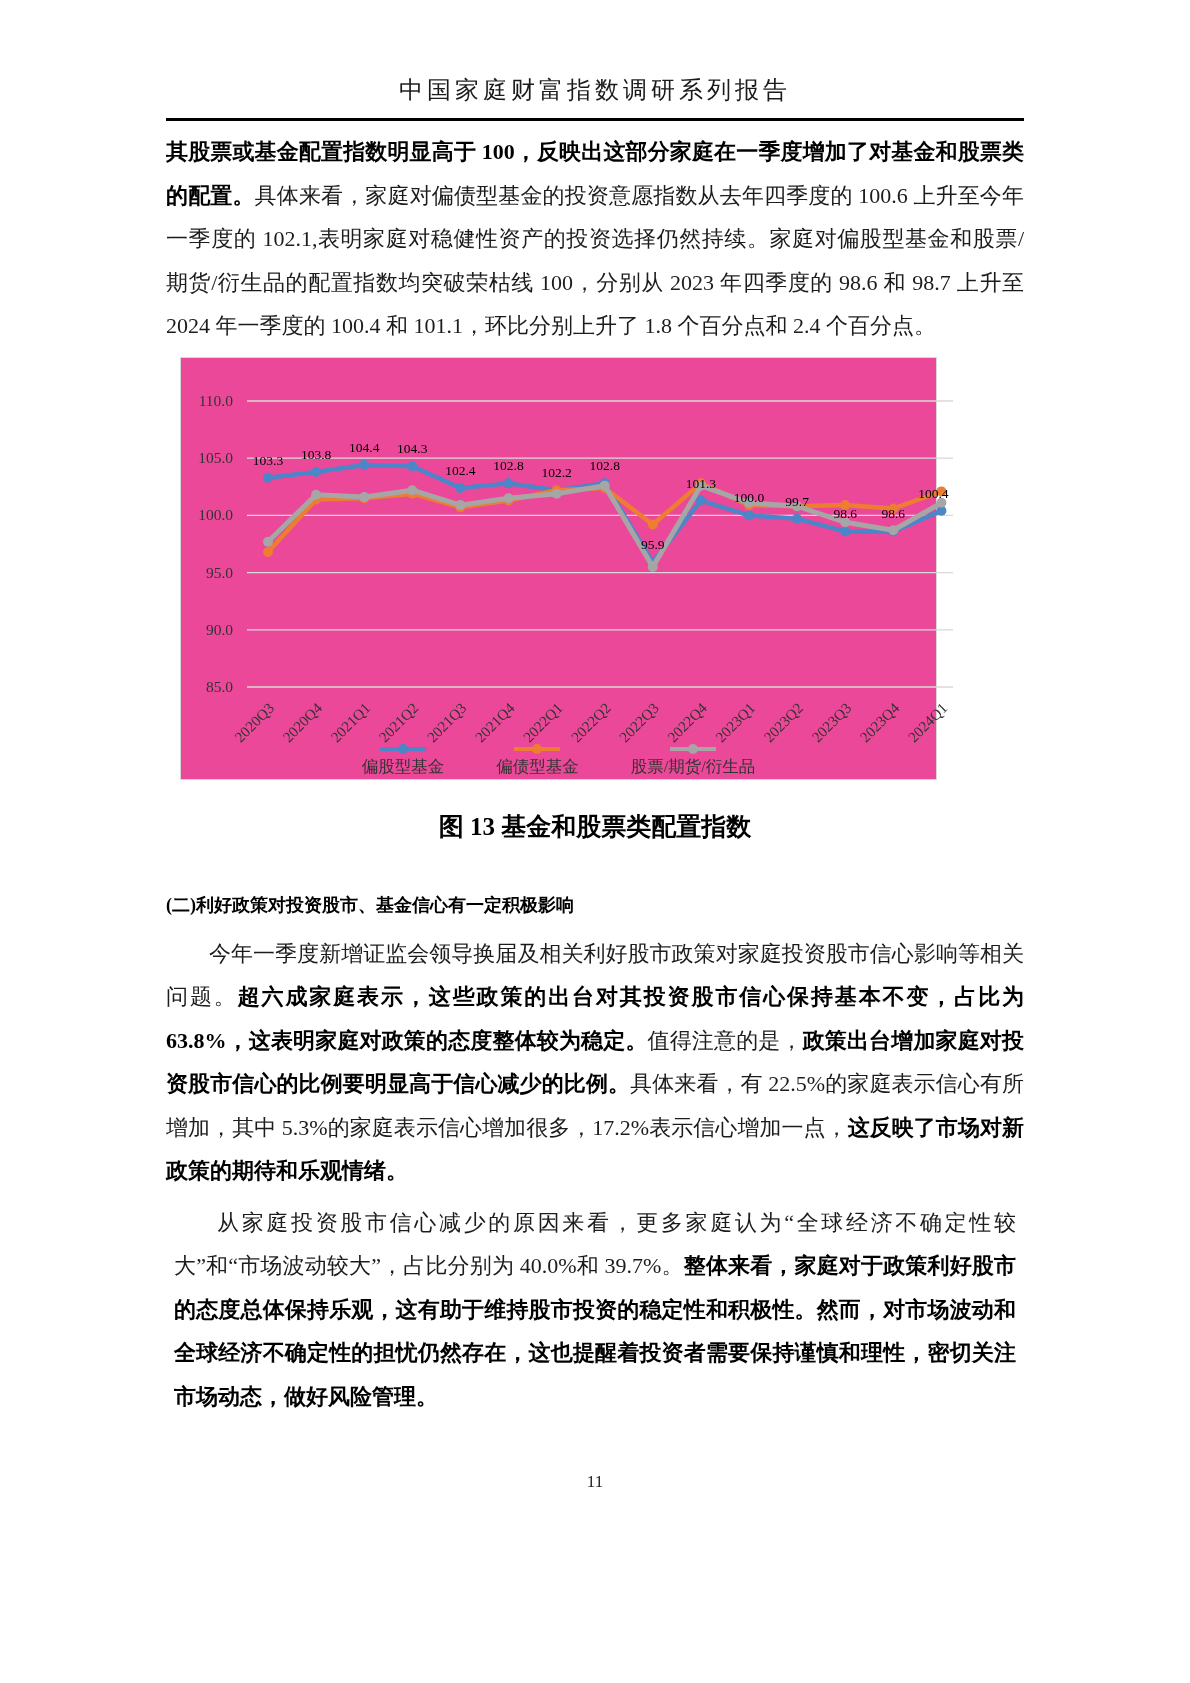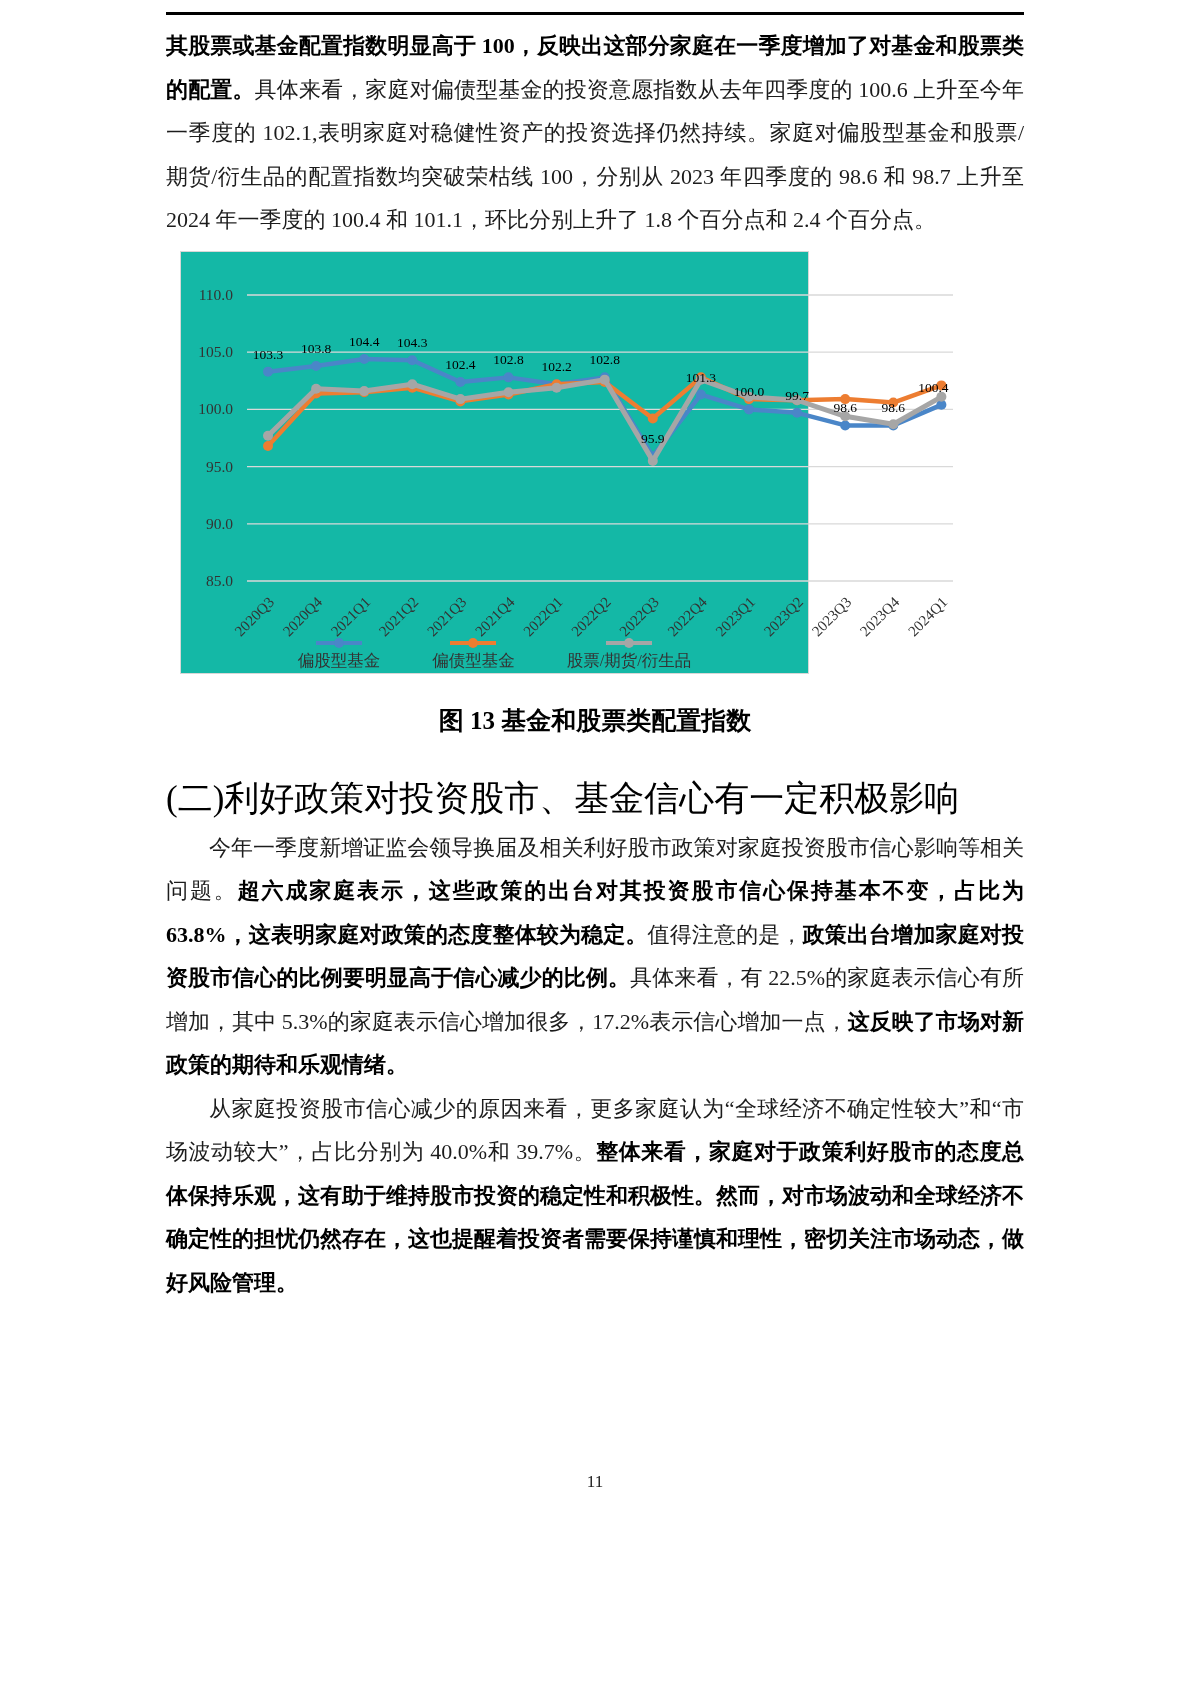--- a/index.html
+++ b/index.html
@@ -15,48 +15,49 @@
   .header-rule{margin-top:12px;height:3px;background:#000;}
   .body-par{
     margin:0;font-size:22px;line-height:43.5px;text-align:justify;
     color:#1c1c1c;
   }
   .p1{margin-top:9px;}
   .indent{text-indent:43px;}
   .b{font-weight:700;color:#000;}
   .r{font-weight:400;}
   .chart-box{
-    margin-left:14px;margin-top:9px;width:629px;height:423px;
-    border:1px solid #d7d7d7;box-sizing:border-box;background:#14b8a6;
+    margin-left:14px;margin-top:9px;width:757px;height:423px;
+    border:1px solid #d7d7d7;box-sizing:border-box;background:#ec4899;
   }
   .chart-svg-wrap{width:781px;height:392px;}
   .chart-legend{
     display:flex;justify-content:center;gap:52px;align-items:center;height:26px;
     font-size:16.5px;color:#333;
   }
   .legend-item{display:flex;align-items:center;gap:5px;flex-direction:column;}
   .lgline{position:relative;display:inline-block;width:46px;height:4px;}
   .lgdot{position:absolute;left:18px;top:-3px;width:10px;height:10px;border-radius:50%;}
   .fig-caption{
     text-align:center;font-size:25px;font-weight:700;color:#000;margin-top:30px;
   }
   .section-heading{
-    font-size:35px;font-weight:400;color:#000;margin:42px 0 7px 0;line-height:40px;
+    font-size:18px;font-weight:700;color:#000;margin:42px 0 7px 0;line-height:40px;
   }
   .page-number{
     position:absolute;left:0;right:0;top:1472px;text-align:center;
     font-size:17px;color:#222;
   }
   svg text{font-family:"Liberation Serif","DejaVu Serif",serif;}
 </style>
 </head>
 <body>
 
 <div class="page">
 
+  <div class="header-title">中国家庭财富指数调研系列报告</div>
   <div class="header-rule"></div>
 
   <p class="body-par p1"><span class="b">其股票或基金配置指数明显高于 100，反映出这部分家庭在一季度增加了对基金和股票类的配置。</span><span class="r">具体来看，家庭对偏债型基金的投资意愿指数从去年四季度的 100.6 上升至今年一季度的 102.1,表明家庭对稳健性资产的投资选择仍然持续。家庭对偏股型基金和股票/期货/衍生品的配置指数均突破荣枯线 100，分别从 2023 年四季度的 98.6 和 98.7 上升至 2024 年一季度的 100.4 和 101.1，环比分别上升了 1.8 个百分点和 2.4 个百分点。</span></p>
 
   <figure style="margin:0">
     <div class="chart-box">
       <div class="chart-svg-wrap">
         <svg id="chart-svg" width="781" height="392">
             <g>
               <line x1="66" x2="772" y1="43.000000000000014" y2="43.000000000000014" stroke="#d9d9d9" stroke-width="1.3"></line>
@@ -182,16 +183,16 @@
             <span>股票/期货/衍生品</span>
           </span>
         </div>
     </div>
     <figcaption class="fig-caption">图 13 基金和股票类配置指数</figcaption>
   </figure>
 
   <h2 class="section-heading">(二)利好政策对投资股市、基金信心有一定积极影响</h2>
 
   <p class="body-par indent"><span class="r">今年一季度新增证监会领导换届及相关利好股市政策对家庭投资股市信心影响等相关问题。</span><span class="b">超六成家庭表示，这些政策的出台对其投资股市信心保持基本不变，占比为 63.8%，这表明家庭对政策的态度整体较为稳定。</span><span class="r">值得注意的是，</span><span class="b">政策出台增加家庭对投资股市信心的比例要明显高于信心减少的比例。</span><span class="r">具体来看，有 22.5%的家庭表示信心有所增加，其中 5.3%的家庭表示信心增加很多，17.2%表示信心增加一点，</span><span class="b">这反映了市场对新政策的期待和乐观情绪。</span></p>
-  <p class="body-par indent" style="margin:0"><span class="r">从家庭投资股市信心减少的原因来看，更多家庭认为“全球经济不确定性较大”和“市场波动较大”，占比分别为 40.0%和 39.7%。</span><span class="b">整体来看，家庭对于政策利好股市的态度总体保持乐观，这有助于维持股市投资的稳定性和积极性。然而，对市场波动和全球经济不确定性的担忧仍然存在，这也提醒着投资者需要保持谨慎和理性，密切关注市场动态，做好风险管理。</span></p>
+  <p class="body-par indent" style="margin:8px"><span class="r">从家庭投资股市信心减少的原因来看，更多家庭认为“全球经济不确定性较大”和“市场波动较大”，占比分别为 40.0%和 39.7%。</span><span class="b">整体来看，家庭对于政策利好股市的态度总体保持乐观，这有助于维持股市投资的稳定性和积极性。然而，对市场波动和全球经济不确定性的担忧仍然存在，这也提醒着投资者需要保持谨慎和理性，密切关注市场动态，做好风险管理。</span></p>
 
   <div class="page-number">11</div>
 </div>
 
 </body></html>

